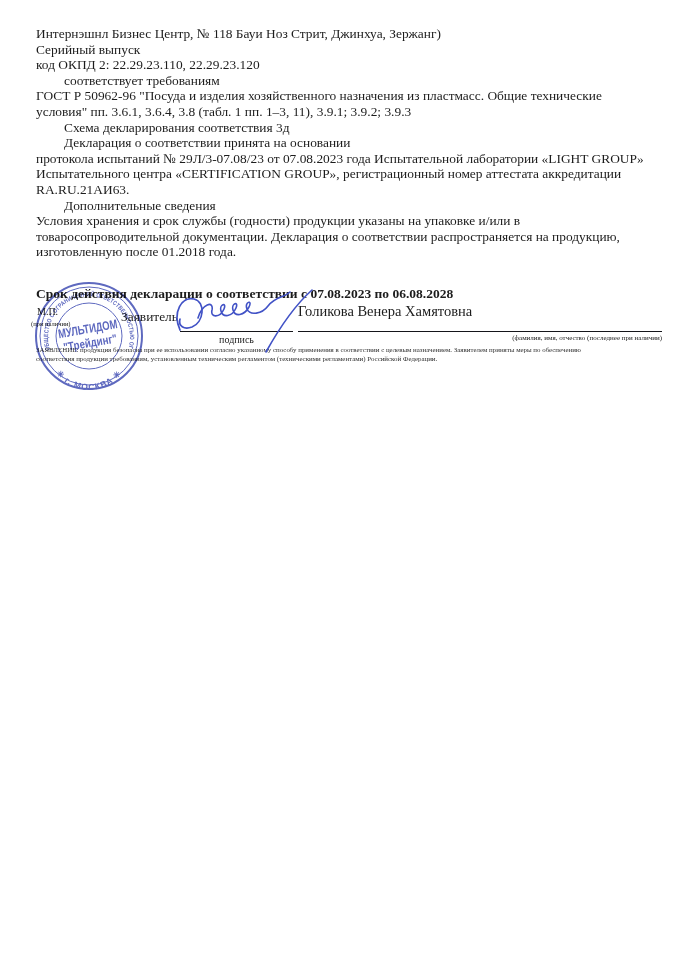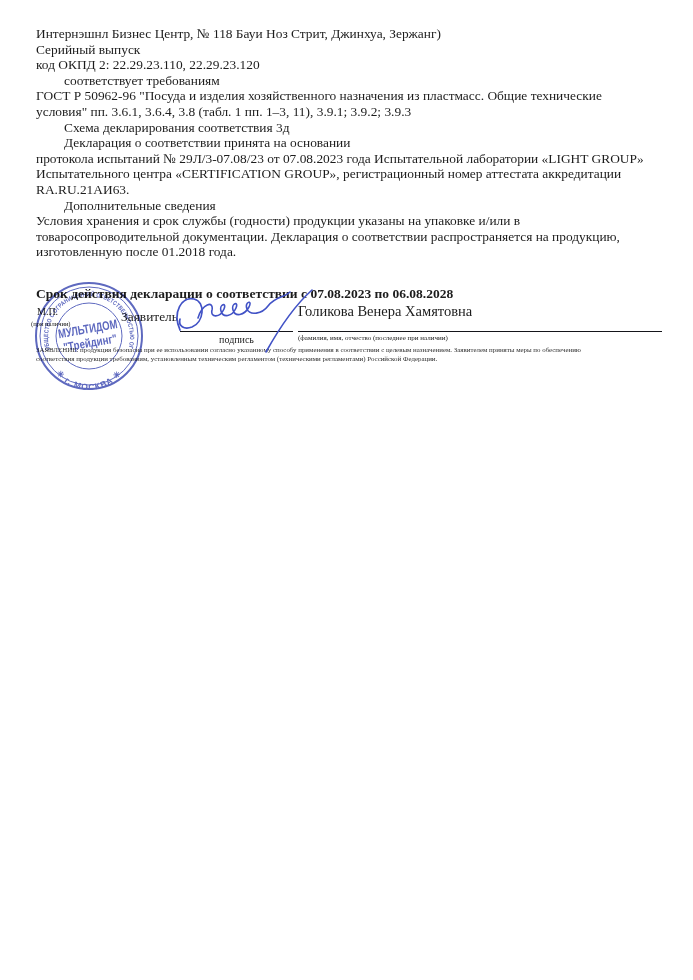--- a/index.html
+++ b/index.html
@@ -11,21 +11,21 @@
   .line{white-space:nowrap;}
   .b{font-weight:normal;margin-left:28px;}
   .validity{position:absolute;left:36px;top:286px;font-size:13.5px;font-weight:bold;white-space:nowrap;}
   .mp{position:absolute;left:37px;top:306px;font-size:10px;}
   .mp-sub{position:absolute;left:31px;top:320px;font-size:6.5px;}
   .applicant{position:absolute;left:121px;top:309px;font-size:13.4px;}
   .sig-line{position:absolute;left:180px;top:331px;width:113px;height:0;border-bottom:1.5px solid #15151a;}
   .sig-caption{position:absolute;left:180px;top:334px;width:113px;text-align:center;font-size:10px;}
   .fio{position:absolute;left:298px;top:303px;width:364px;font-size:14.5px;}
   .fio-line{position:absolute;left:298px;top:331px;width:364px;height:0;border-bottom:1.5px solid #15151a;}
-  .fio-caption{position:absolute;left:298px;top:334px;width:364px;text-align:left;font-size:7px;}
+  .fio-caption{position:absolute;left:298px;top:334px;width:364px;text-align:right;font-size:7px;}
   .disclaimer{position:absolute;left:36px;top:345px;width:632px;font-size:6.9px;line-height:9.2px;color:#2e2e2e;}
   .stamp{position:absolute;left:16px;top:263px;width:146px;height:146px;opacity:.9;mix-blend-mode:multiply;}
   .stamp text{font-family:"Liberation Sans", sans-serif;}
   .ring-text{font-size:6.2px;letter-spacing:.2px;font-weight:bold;}
   .ring-bottom{font-size:8.5px;font-weight:bold;letter-spacing:1px;}
   .stamp-center1{font-size:12.5px;font-weight:bold;}
   .stamp-center2{font-size:12px;font-weight:bold;}
   .signature{position:absolute;left:170px;top:286px;width:180px;height:70px;}
 </style>
 </head>

